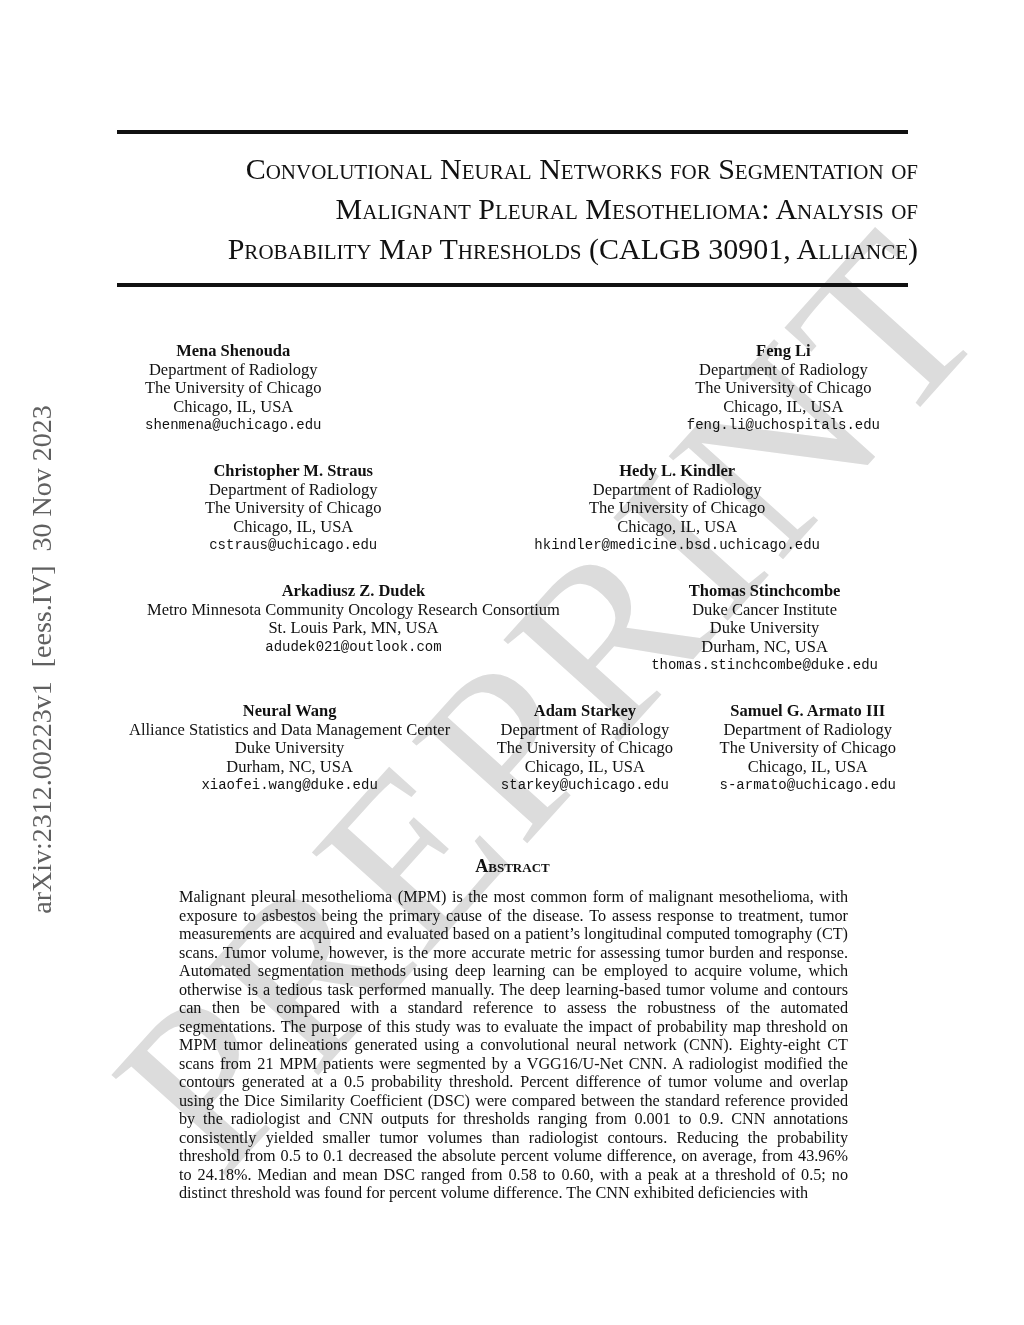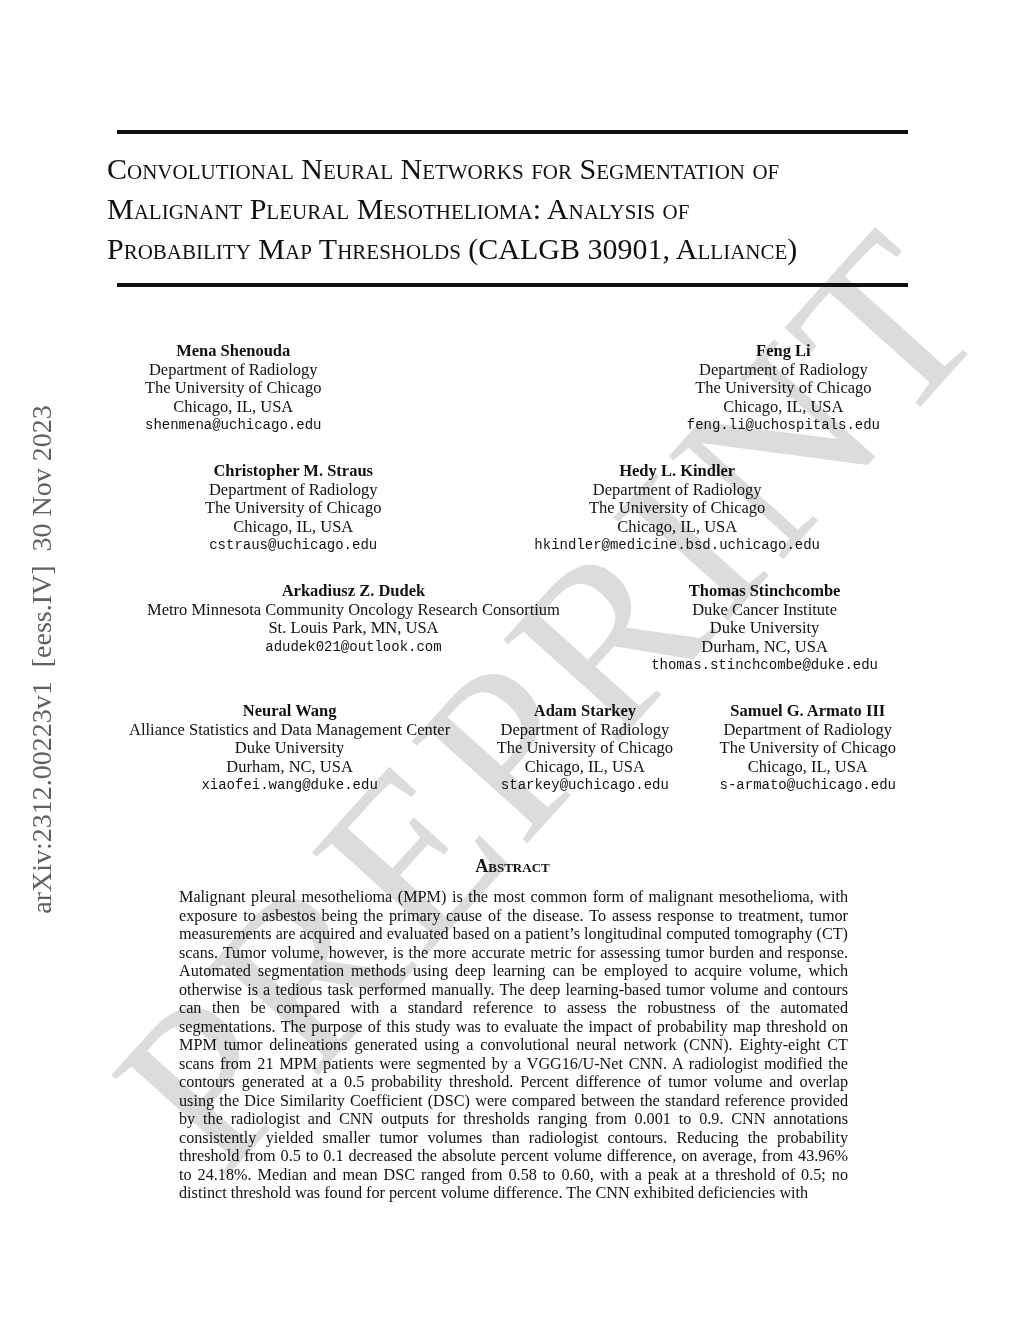--- a/index.html
+++ b/index.html
@@ -20,21 +20,21 @@
     position:absolute; left:24px; top:332px; width:655px; height:36px;
     transform-origin:0 0; transform:rotate(-90deg) translateX(-100%);
     font-size:28px; line-height:36px; color:#606060;
     white-space:pre; text-align:center;
   }
   .rule { position:absolute; left:117px; width:791px; height:4px; background:#111111; }
   .rule-top { top:130px; }
   .rule-bottom { top:283px; }
   .paper-title {
     position:absolute; left:107px; top:149px; width:811px;
-    text-align:left; font-variant:small-caps;
+    text-align:right; font-variant:small-caps;
     font-size:30px; line-height:40px; font-weight:normal;
   }
   .authors-row {
     position:absolute; left:117px; width:791px;
     display:flex; justify-content:space-between; align-items:flex-start;
   }
   .row-1 { top:342px; padding:0 28px; }
   .row-2 { top:462px; padding:0 88px;gap:8px; }
   .row-3 { top:582px; padding:0 30px; }
   .row-4 { top:702px; padding:0 12px; }

